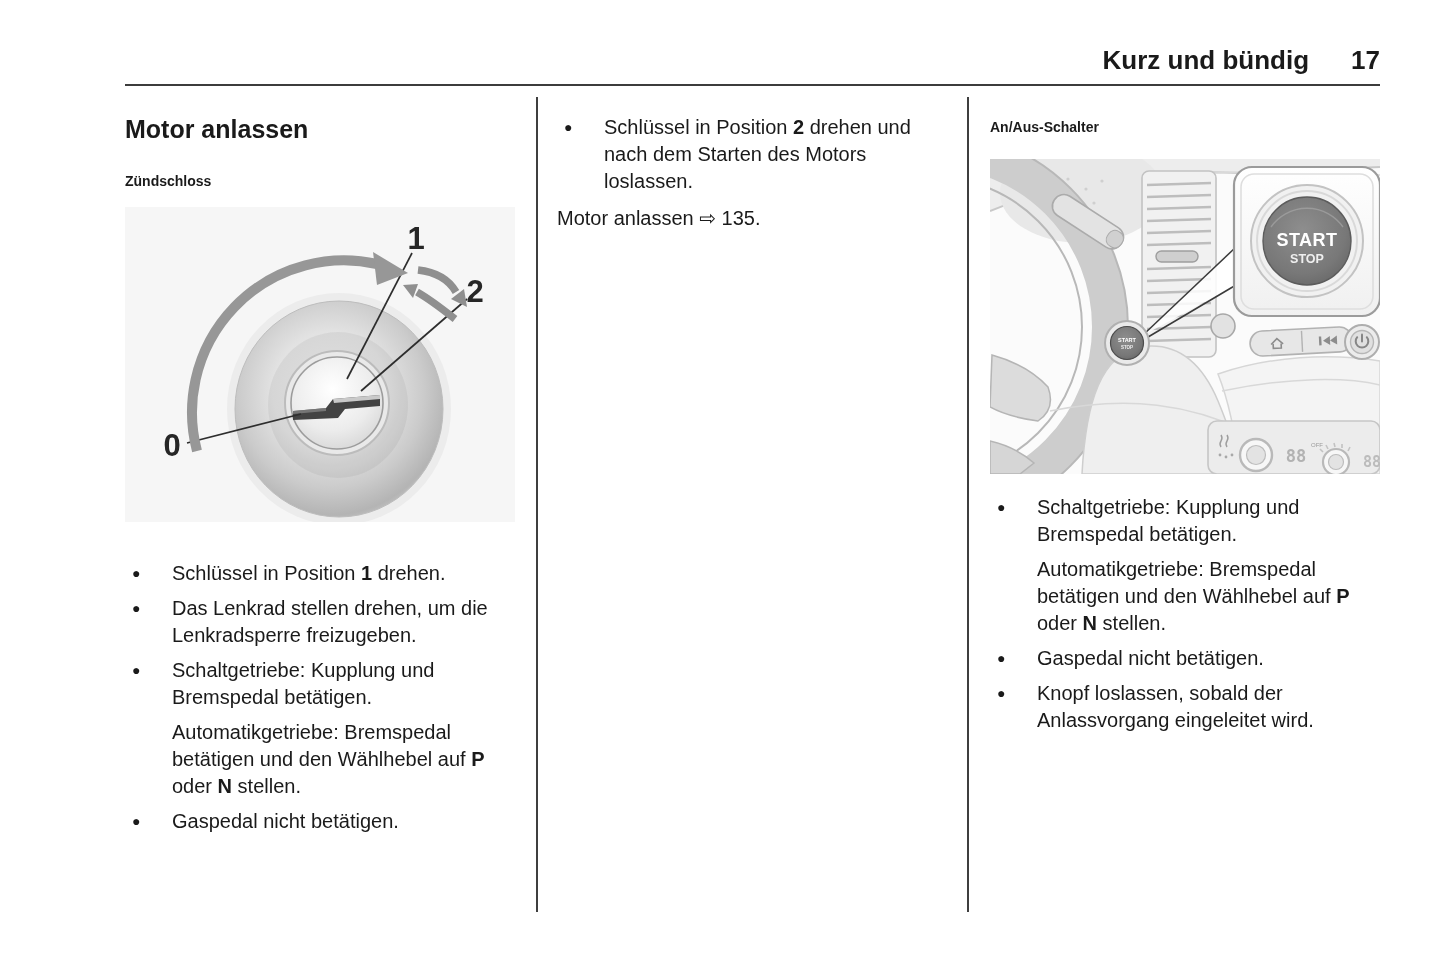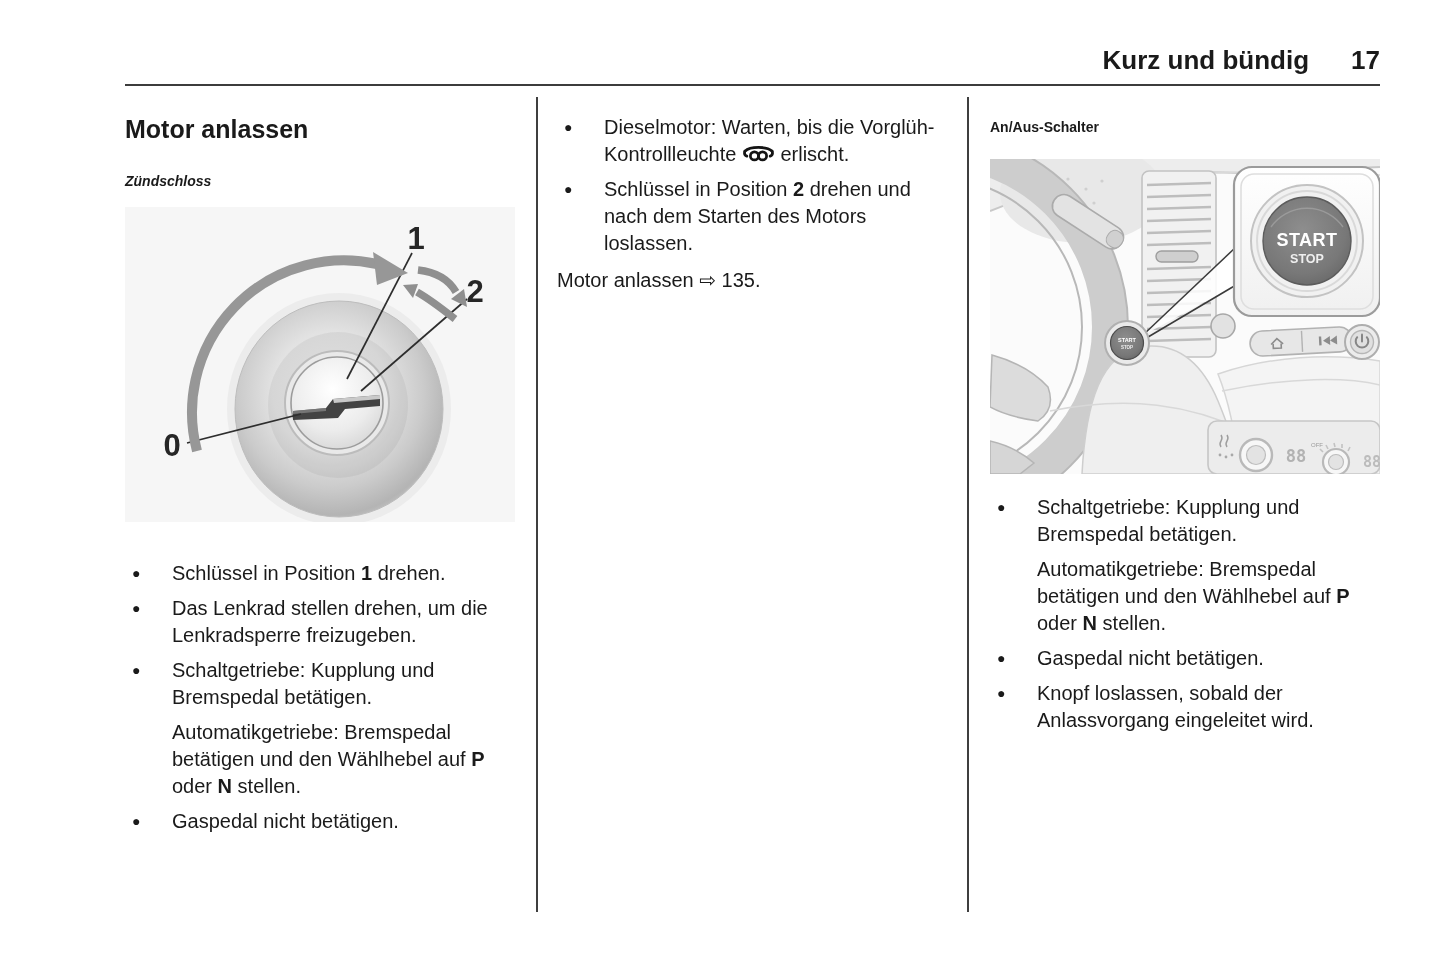--- a/index.html
+++ b/index.html
@@ -16,21 +16,21 @@
   .header-rule{position:absolute;left:125px;right:65px;top:84px;height:2px;background:#3c3c3c;}
   .vdivider{position:absolute;top:97px;height:815px;width:2px;background:#3f3f3f;}
   #divider-1{left:536px;}
   #divider-2{left:967px;}
   .col{position:absolute;top:108px;width:390px;}
   #col1{left:125px;}
   #col2{left:557px;}
   #col3{left:990px;}
   .section-heading{font-size:25px;font-weight:bold;margin:6px 0 24px;line-height:30px;}
   .sub-heading{font-size:14px;font-weight:bold;line-height:26px;}
-  #col1 .sub-heading{margin:0 0 13px;font-style:italic;}
+  #col1 .sub-heading{margin:0 0 13px;}
   #col3 .sub-heading{margin:6px 0 19px;}
   .fig{margin:0;width:390px;height:315px;overflow:hidden;}
   .fig svg{display:block;}
   .bullet-list{font-size:20px;line-height:27px;}
   #col1 .bullet-list{margin-top:38px;}
   #col2 .bullet-list{margin-top:6px;}
   #col3 .bullet-list{margin-top:20px;}
   .bullet-item{position:relative;padding-left:47px;margin-bottom:8px;}
   .bullet-item::before{content:"\25CF";position:absolute;left:7px;top:0px;font-size:14px;line-height:27px;}
   .bullet-para + .bullet-para{margin-top:8px;}
@@ -127,31 +127,20 @@
       </div>
       <div class="bullet-item">
         <div class="bullet-para"><span>Gaspedal nicht betätigen.</span></div>
       </div>
     </div>
 </section>
 
 <section class="col" id="col2">
   <div class="bullet-list">
       <div class="bullet-item">
-        <div class="bullet-para"><span>Dieselmotor: Warten, bis die Vorglüh-Kontrollleuchte </span><svg class="glow-icon" width="31" height="22" viewBox="0 0 26 18">
-    <g stroke="#141414" stroke-width="2.3" fill="none" stroke-linecap="round">
-      <path d="M1.6,6.6 C6,2.4 20,2.4 24.4,6.6"></path>
-      <path d="M1.6,6.6 C0.9,8.6 1.6,10.2 3.2,10.8"></path>
-      <path d="M24.4,6.6 C25.1,8.6 24.4,10.2 22.8,10.8"></path>
-      <circle cx="9.6" cy="10.6" r="3.4"></circle>
-      <circle cx="16.4" cy="10.6" r="3.4"></circle>
-    </g>
-  </svg><span> erlischt.</span></div>
-      </div>
-      <div class="bullet-item">
         <div class="bullet-para"><span>Schlüssel in Position </span><b>2</b><span> drehen und nach dem Starten des Motors loslassen.</span></div>
       </div>
     </div>
   <p class="reference-line"><span>Motor anlassen </span><span class="ref-arrow">⇨</span><span> 135.</span></p>
 </section>
 
 <section class="col" id="col3">
   <h2 class="sub-heading">An/Aus-Schalter</h2>
 
   <figure class="fig">

